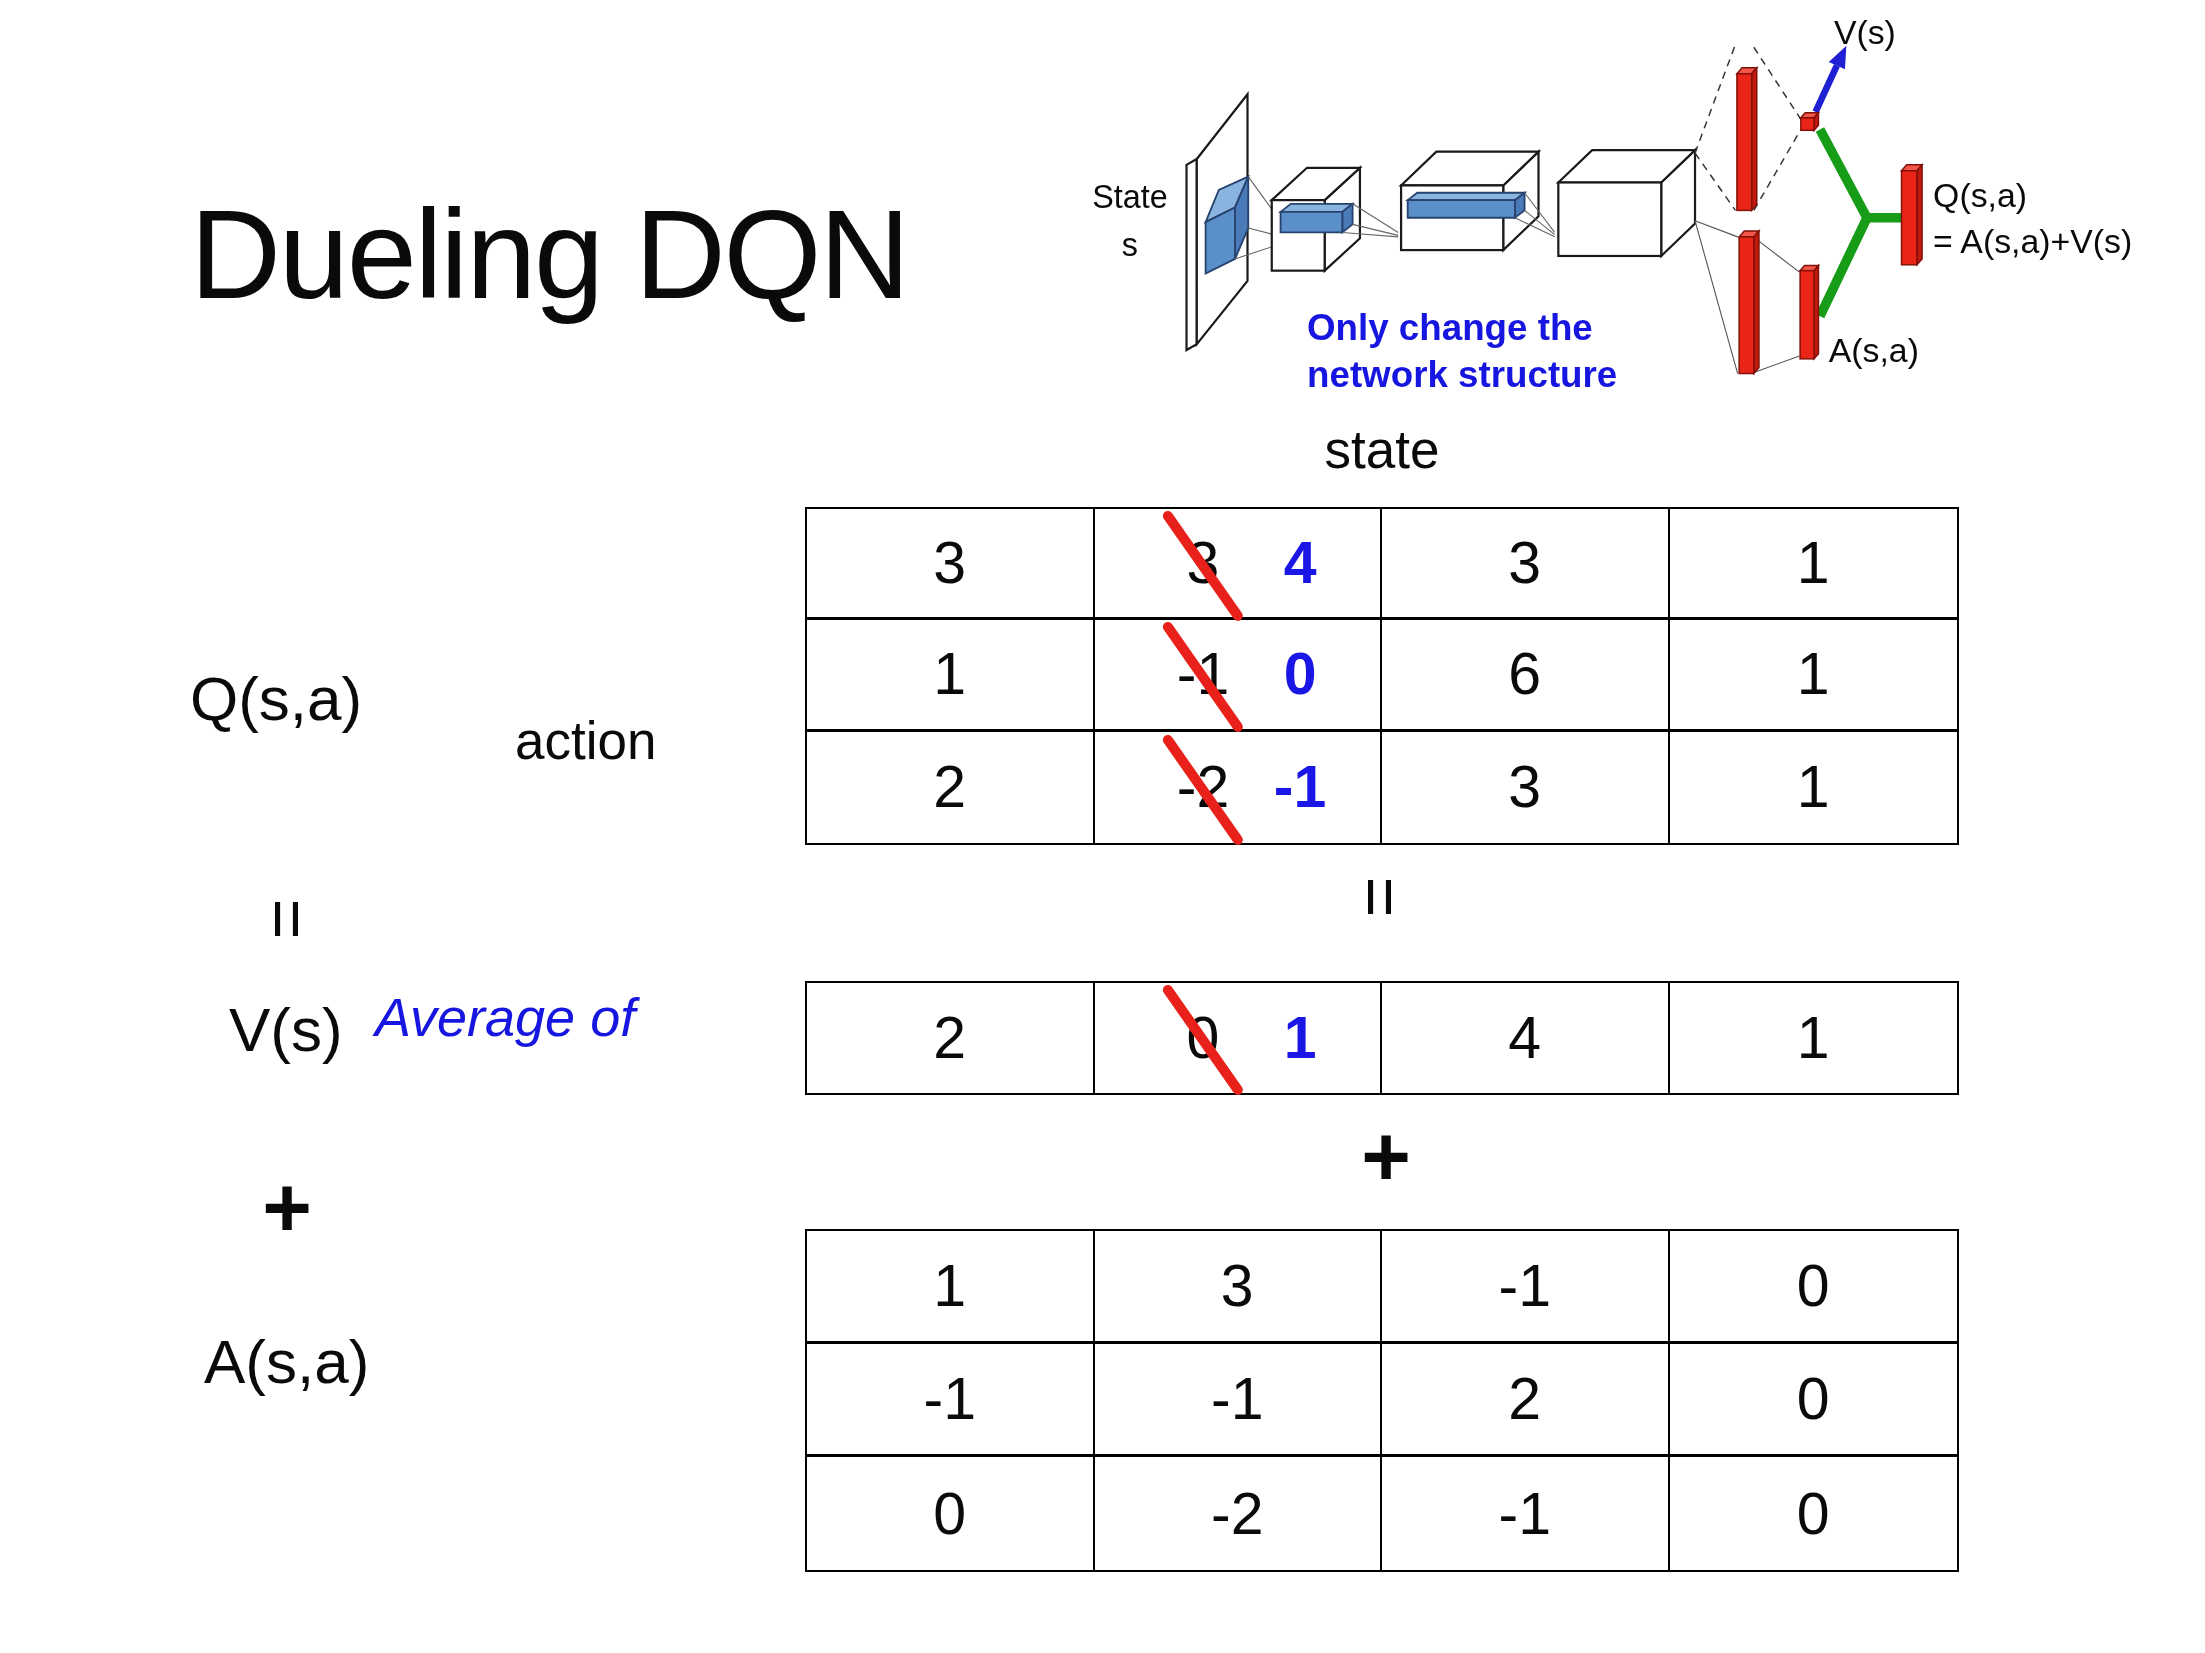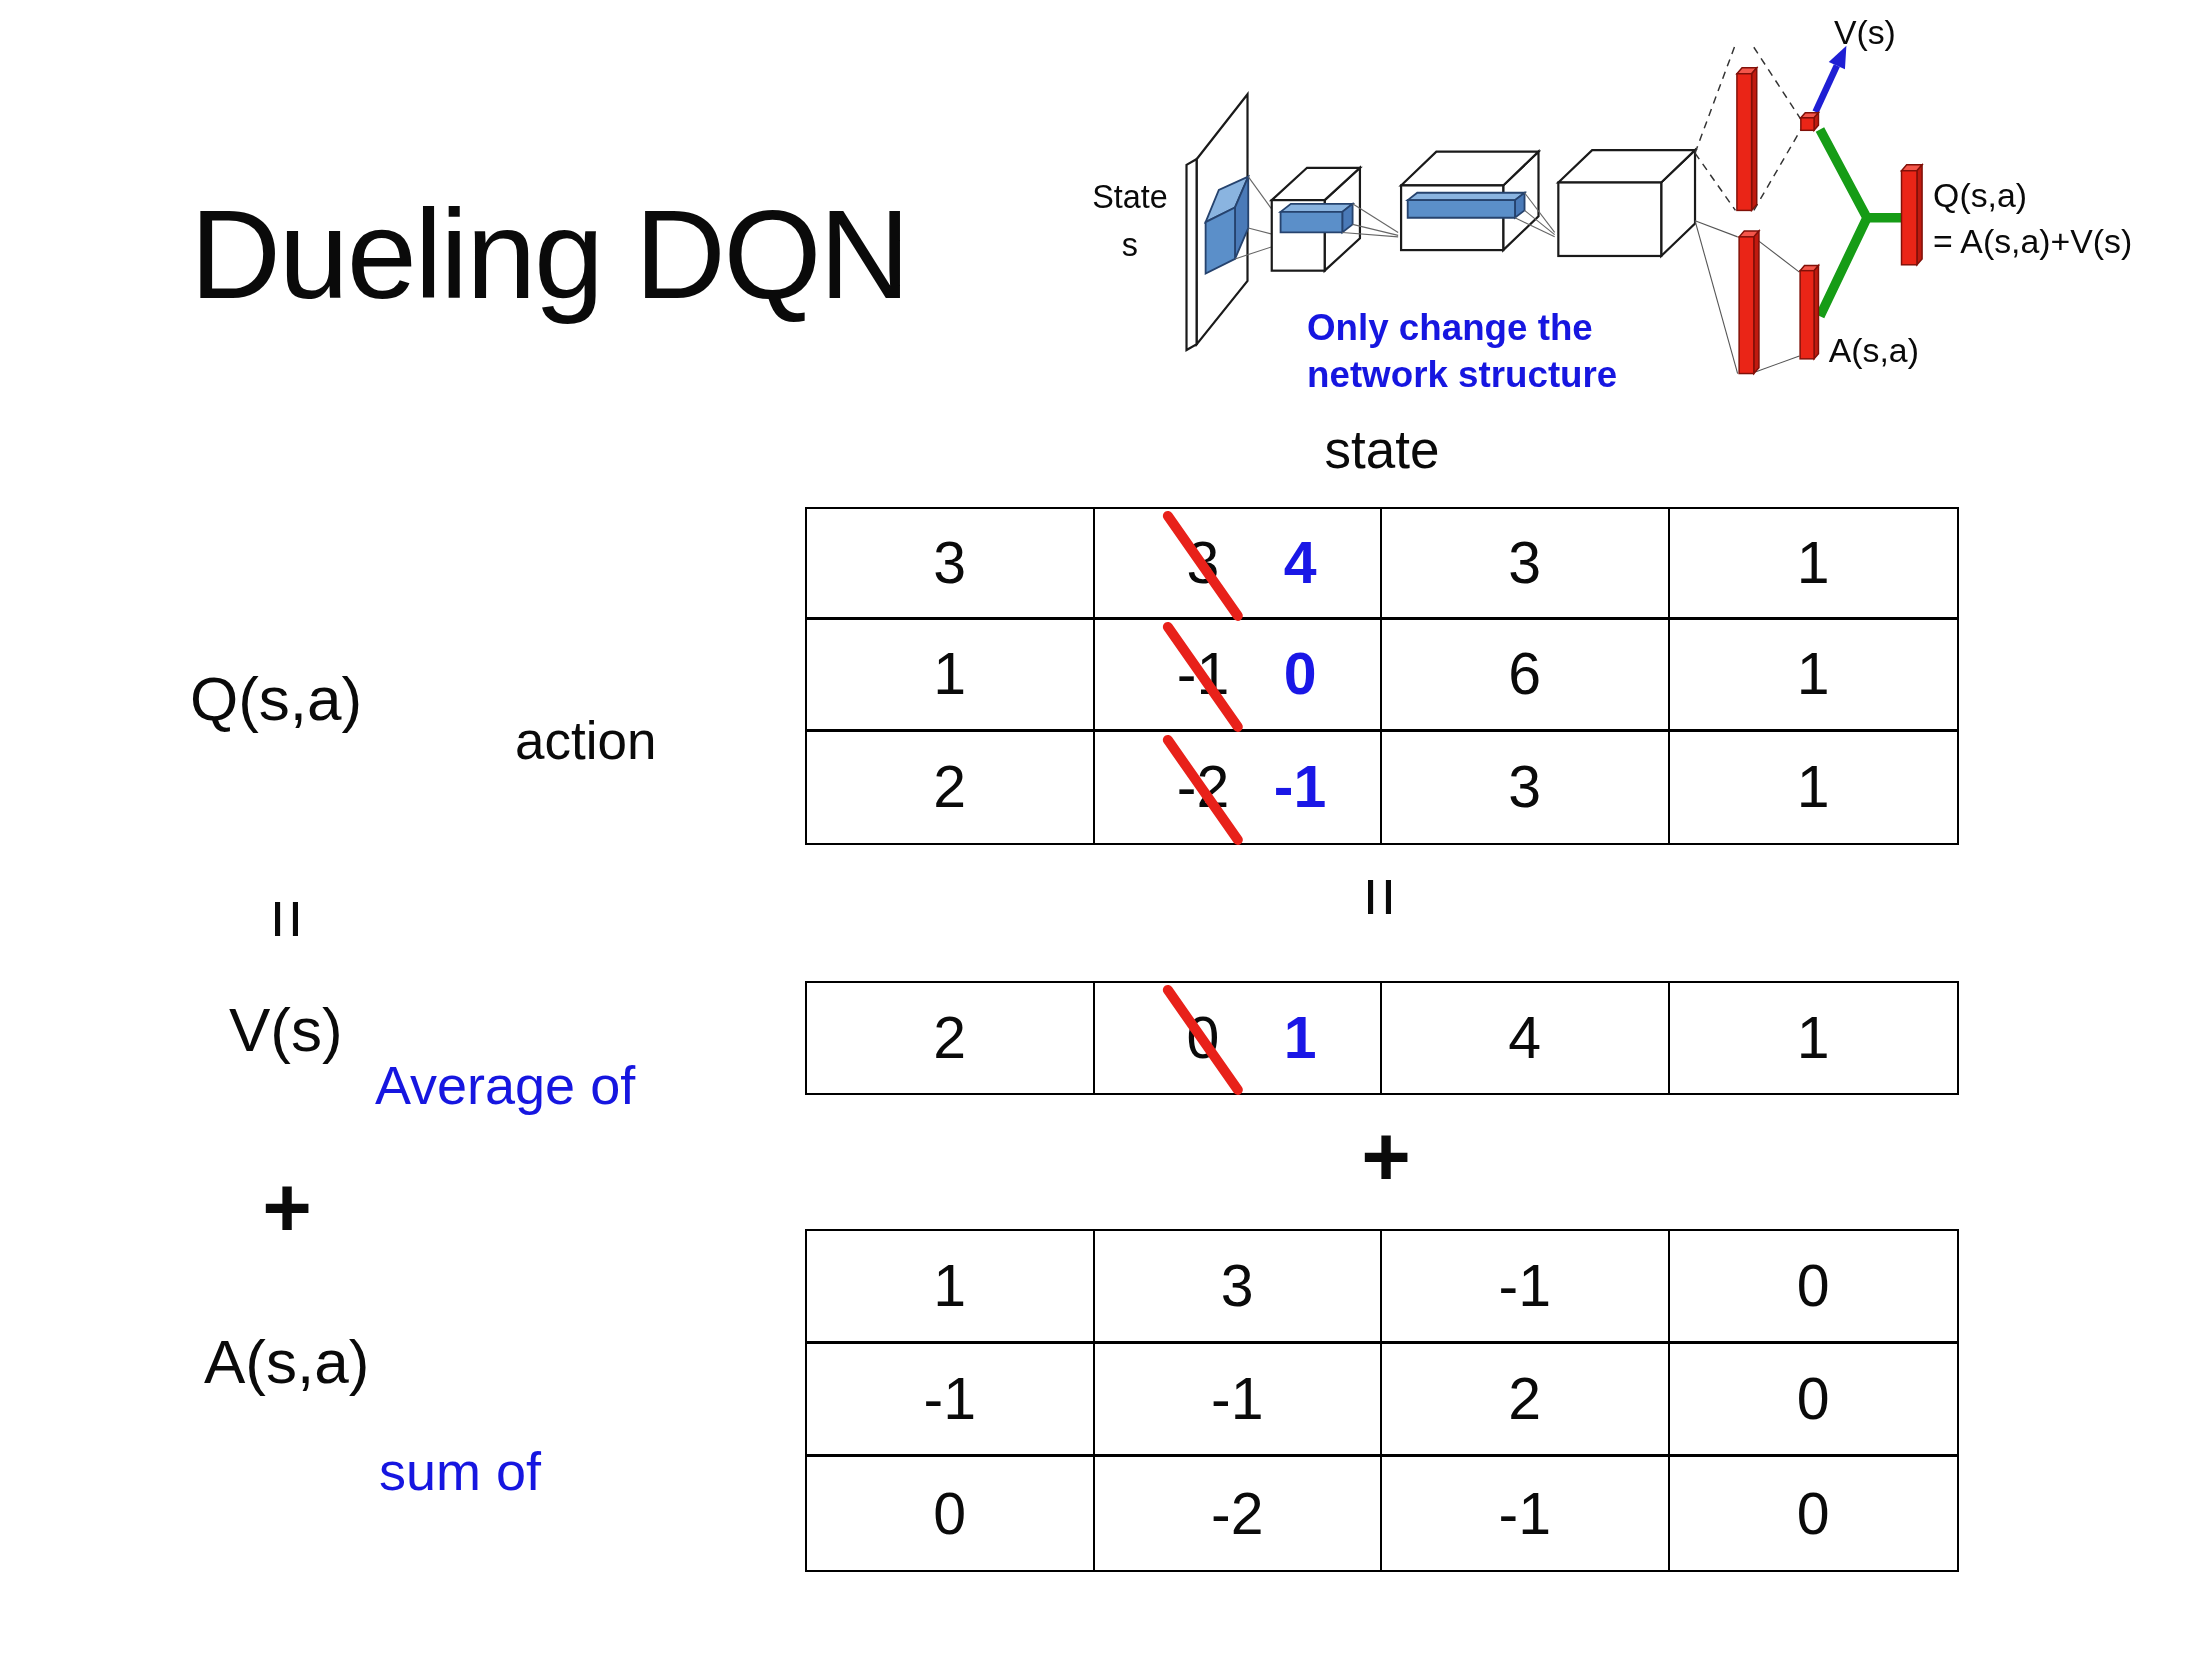--- a/index.html
+++ b/index.html
@@ -23,21 +23,21 @@
   .sym{position:absolute;width:74px;height:74px;display:flex;align-items:center;justify-content:center;color:#0a0a0a;}
   .sym.eq{font-size:70px;}
   .sym.plus{font-size:85px;font-weight:bold;}
   .rot{display:inline-block;transform:rotate(90deg);}
   .eq-left{left:250px;top:882px;}
   .plus-left{left:250px;top:1171px;}
   .eq-center{left:1343px;top:860px;}
   .plus-center{left:1349px;top:1120px;}
 
   .note{position:absolute;color:#1616e0;font-size:54px;line-height:91px;white-space:nowrap;}
-  .avg-note{left:375px;top:1040px;}
+  .avg-note{left:375px;top:972px;font-style:italic;}
   .sum-note{left:379px;top:1426px;}
 
   .table{position:absolute;display:grid;grid-template-columns:repeat(4,1fr);
          border:2.9px solid #000;background:#fff;box-sizing:border-box;}
   .q-table{left:805px;top:507px;width:1154px;height:338px;grid-template-rows:repeat(3,1fr);}
   .v-table{left:805px;top:981px;width:1154px;height:114px;}
   .a-table{left:805px;top:1229px;width:1154px;height:343px;grid-template-rows:repeat(3,1fr);}
 
   .cell{position:relative;display:flex;align-items:center;justify-content:center;
         font-size:59px;color:#0a0a0a;border-right:2.2px solid #000;border-bottom:3.7px solid #000;}
@@ -187,21 +187,20 @@
       <span class="rot">=</span>
     </div>
   <div class="lbl v-label">V(s)</div>
   <div class="sym plus plus-left">+</div>
   <div class="lbl a-label">A(s,a)</div>
 
   <div class="note avg-note">
     <div>Average of</div>
   </div>
   <div class="note sum-note">
-    <div>sum of</div>
   </div>
 
   <div class="sym eq eq-center">
       <span class="rot">=</span>
     </div>
   <div class="sym plus plus-center">+</div>
 
   <div class="table q-table">
     <div class="cell">3</div>
     <div class="cell crossed">

